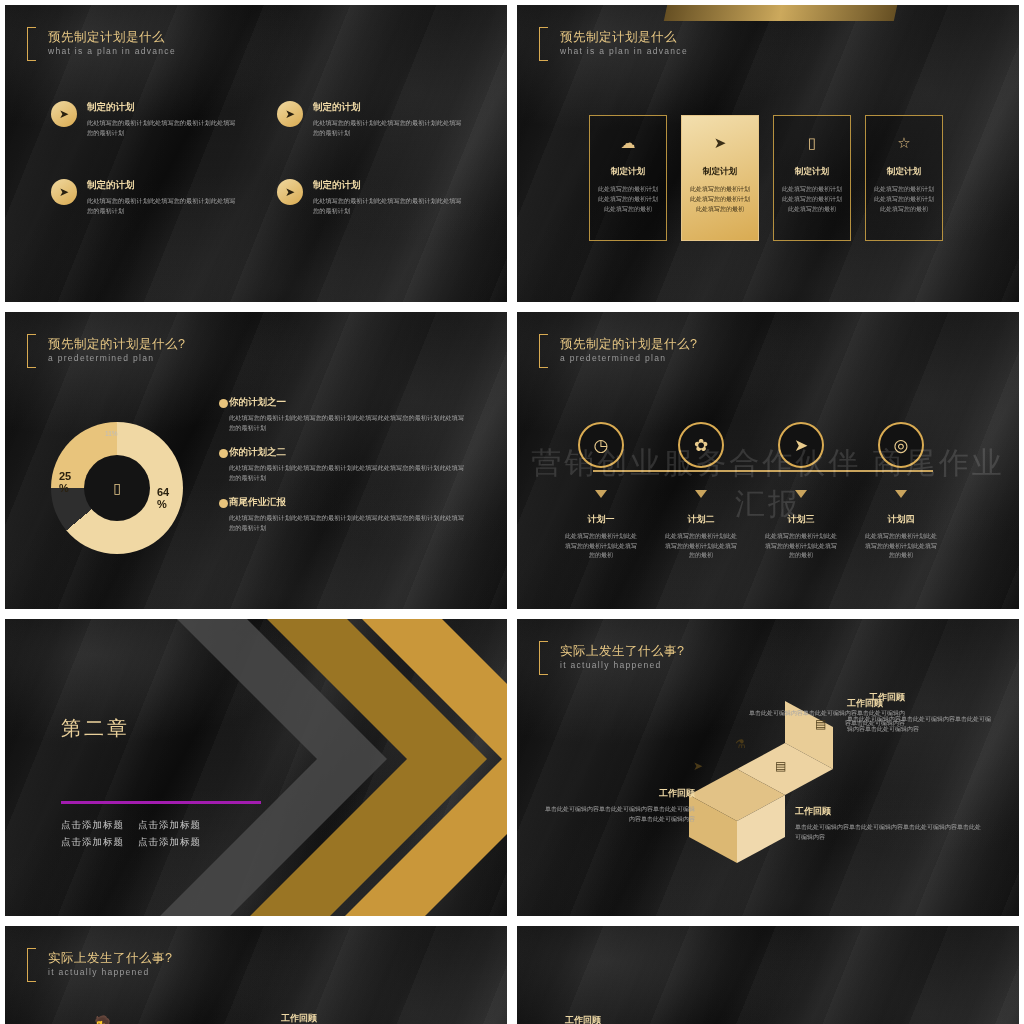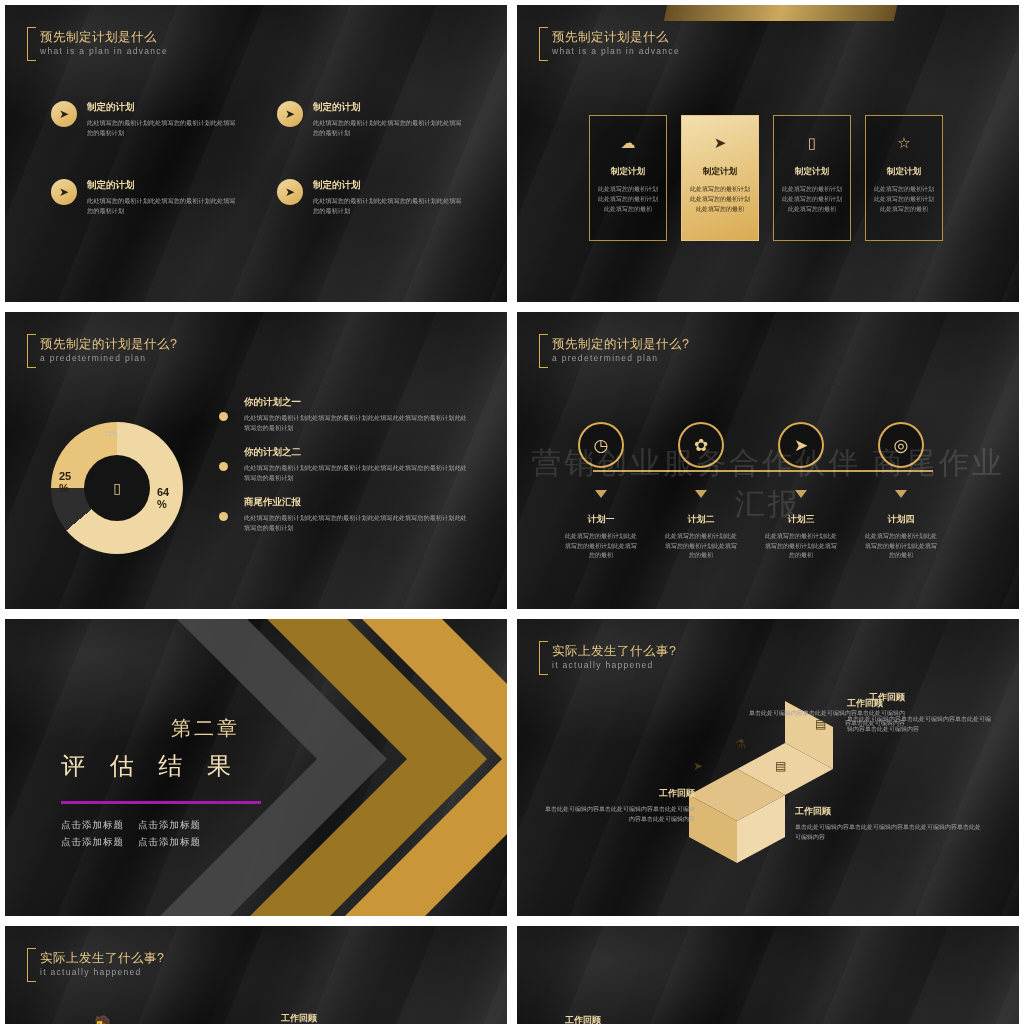--- a/index.html
+++ b/index.html
@@ -39,21 +39,21 @@
   .silk:after {
     content: "";
     position: absolute; inset: 0;
     background:
       repeating-linear-gradient(112deg, rgba(255,255,255,0.030) 0px, rgba(255,255,255,0.0) 26px, rgba(0,0,0,0.10) 52px, rgba(255,255,255,0.0) 80px);
     opacity: .9;
   }
   .content { position: relative; z-index: 3; width: 100%; height: 100%; }
 
   
-  .hdr { position: absolute; left: 22px; top: 22px; display: flex; gap: 4px; }
+  .hdr { position: absolute; left: 22px; top: 22px; display: flex; gap: 12px; }
   .hdr .bracket {
     width: 9px; height: 34px;
     border: 1px solid #d9ab52;
     border-right: none;
   }
   .hdr .tt { display: flex; flex-direction: column; justify-content: center; }
   .hdr .cn { font-size: 12.5px; color: #e8c884; letter-spacing: .5px; line-height: 15px; }
   .hdr .en { font-size: 8.5px; color: #9a9a9a; letter-spacing: 1.3px; line-height: 13px; }
 
   
@@ -102,21 +102,21 @@
     position: absolute; left: 33px; top: 33px; width: 66px; height: 66px;
     border-radius: 50%; background: #141414;
     display: flex; align-items: center; justify-content: center;
     color: #e9cb8c; font-size: 14px;
   }
   .dl { position: absolute; font-size: 11px; font-weight: bold; color: #2a2110; margin-left: 12px; }
   .dl.a { left: 6px; top: 62px; }
   .dl.b { left: 104px; top: 78px; }
   .dl.c { left: 52px; top: 22px; font-size: 6.5px; color: #bdbdbd; font-weight: normal; }
   .s3-list { position: absolute; left: 214px; top: 84px; width: 250px; }
-  .s3-item { display: flex; gap: 16px; margin-bottom: 13px; align-items: center; }
+  .s3-item { display: flex; gap: 1px; margin-bottom: 13px; }
   .dot { width: 9px; height: 9px; border-radius: 50%; background: #e8c47c; margin-top: 3px; flex: 0 0 9px; }
   .s3-item .h { font-size: 9.5px; color: #efd9a6; font-weight: bold; margin-bottom: 4px; }
   .s3-item .p { font-size: 6.2px; line-height: 10px; color: #a8a8a8; }
 
   
   .tl-line { position: absolute; left: 76px; top: 158px; width: 340px; height: 2px; background: #c9a45d; }
   .tl-row { position: absolute; left: 48px; top: 110px; display: flex; gap: 28px; }
   .tl-node { width: 72px; display: flex; flex-direction: column; align-items: center; }
   .ring {
     width: 46px; height: 46px; border-radius: 50%;
@@ -314,21 +314,20 @@
   <div class="slide">
     <div class="silk"></div>
     <svg class="chev" viewBox="0 0 420 320">
       <polygon points="30,-10 190,150 30,310 100,310 260,150 100,-10" fill="#4a4a4a" opacity="0.85"></polygon>
       <polygon points="120,-10 280,150 120,310 200,310 360,150 200,-10" fill="#9a7524"></polygon>
       <polygon points="215,-10 375,150 215,310 295,310 455,150 295,-10" fill="#c9973a"></polygon>
     </svg>
     <div class="content">
       <div class="ch-txt">
         <div class="c1">第二章</div>
-        <div class="c2">评 估 结 果</div>
       </div>
       <div class="ch-sub">
         <div>
           <span>点击添加标题</span>
           <span>点击添加标题</span>
         </div>
         <div>
           <span>点击添加标题</span>
           <span>点击添加标题</span>
         </div>

